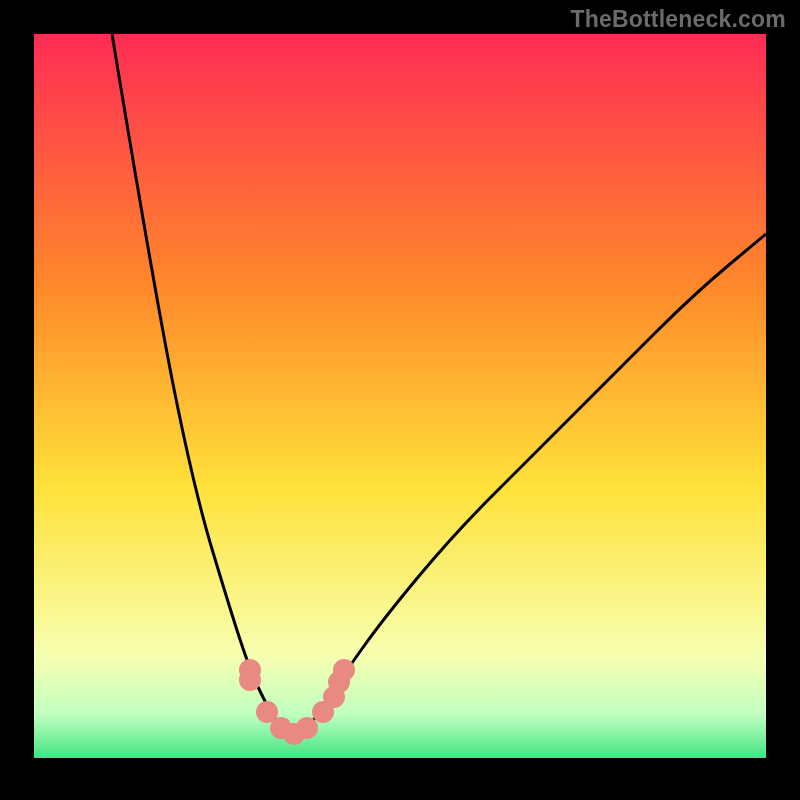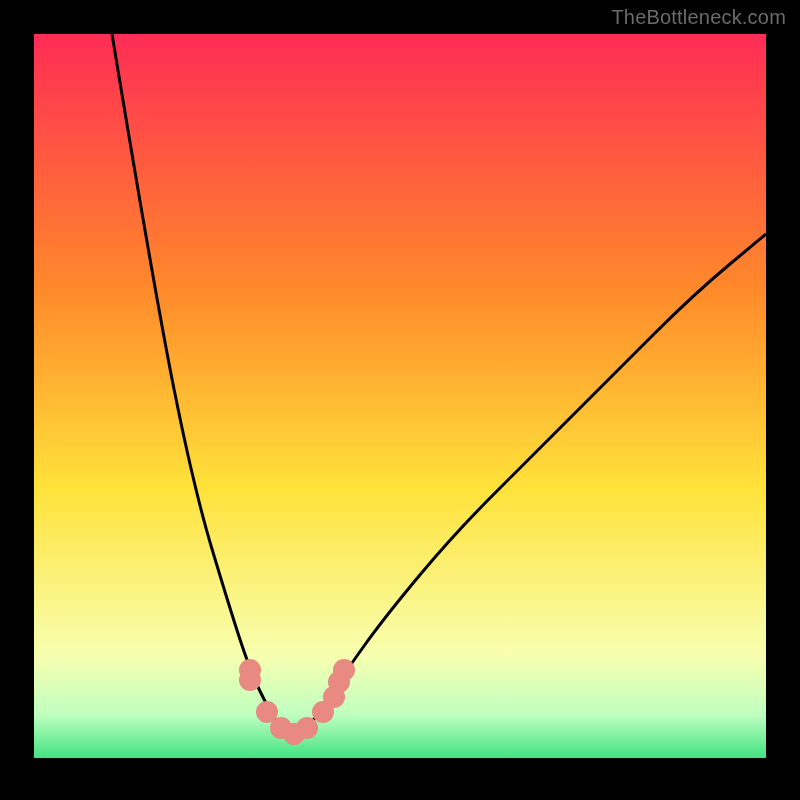--- a/index.html
+++ b/index.html
@@ -17,22 +17,22 @@
     left: 0;
     width: 800px;
     height: 800px;
     background: #000;
   }
   .watermark {
     position: absolute;
     top: 6px;
     right: 14px;
     color: #6b6b6b;
-    font-size: 20px;
-    font-weight: 400;
+    font-size: 23px;
+    font-weight: 700;
     letter-spacing: 0.2px;
     z-index: 30;
   }
   .plot-outer {
     position: absolute;
     left: 34px;
     top: 34px;
     width: 732px;
     height: 732px;
     background: #000;

